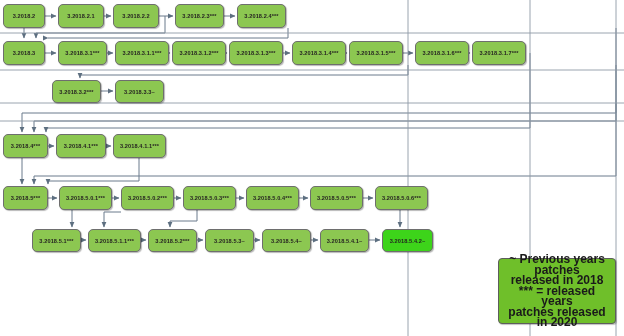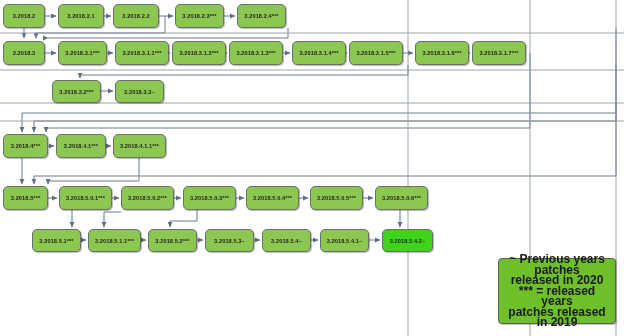--- a/index.html
+++ b/index.html
@@ -159,19 +159,19 @@
       <div class="node" style="left: 148px; top: 229px; width: 49px; height: 23px;">3.2018.5.2***</div>
       <div class="node" style="left: 205px; top: 229px; width: 49px; height: 23px;">3.2018.5.3~</div>
       <div class="node" style="left: 262px; top: 229px; width: 49px; height: 23px;">3.2018.5.4~</div>
       <div class="node" style="left: 320px; top: 229px; width: 49px; height: 23px;">3.2018.5.4.1~</div>
       <div class="node hl" style="left: 382px; top: 229px; width: 51px; height: 23px;">3.2018.5.4.2~</div>
     </div>
 
   <div class="legend" id="legend" style="left: 498px; top: 258px; width: 118px; height: 66px;">
     <div>
       <span>~ Previous years patches</span>
-      <span>released in 2020</span>
+      <span>released in 2018</span>
       <span>*** = released years</span>
-      <span>patches released in 2019</span>
+      <span>patches released in 2020</span>
     </div>
   </div>
 
 </div>
 
 </body></html>

